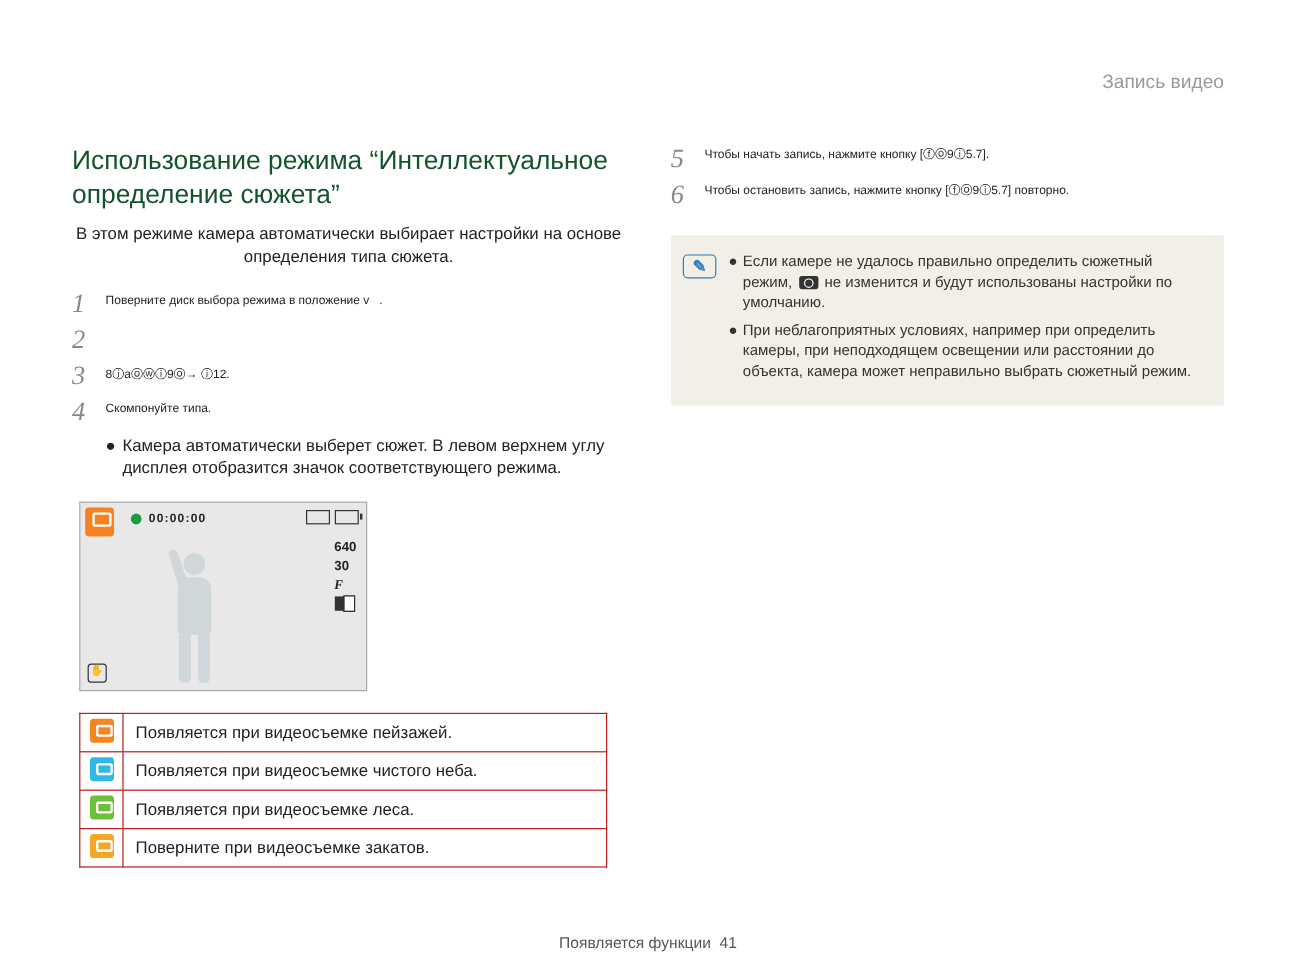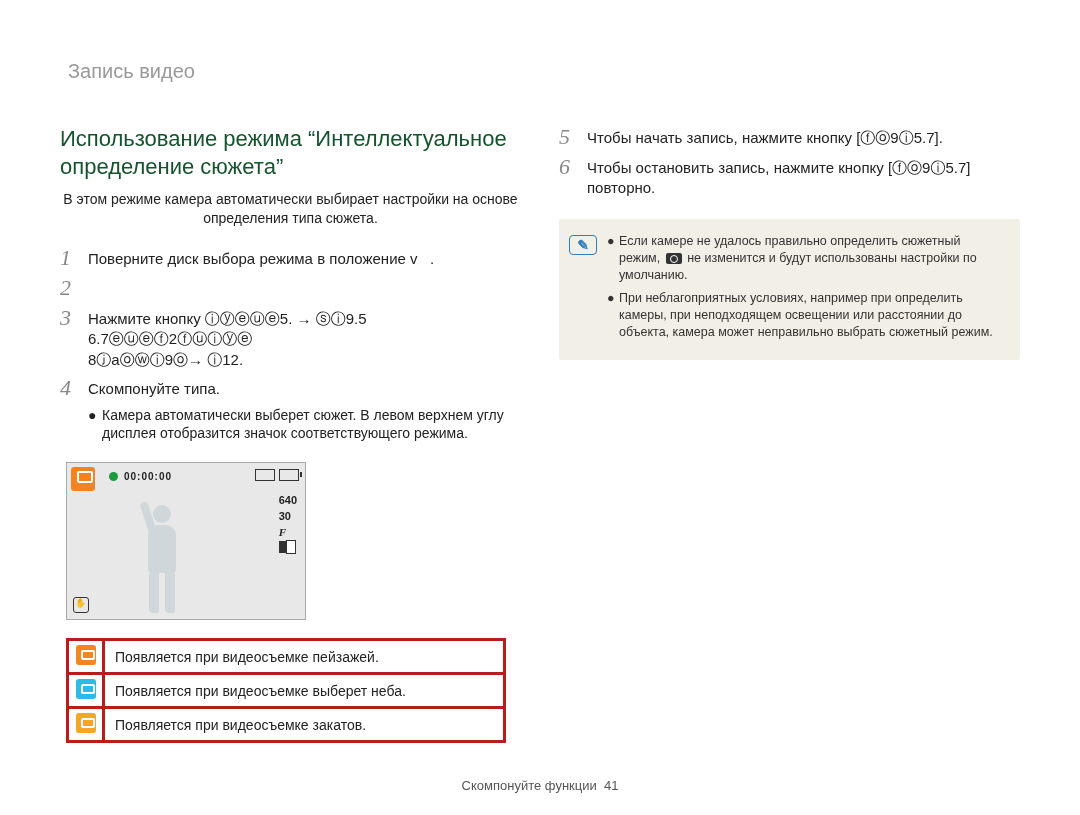--- a/index.html
+++ b/index.html
@@ -6,24 +6,25 @@
   body {
     width: 1080px;
     height: 815px;
     background: #fff;
     font-family: Arial, Helvetica, sans-serif;
     color: #222;
     position: relative;
     padding: 60px 60px 0 60px;
   }
   .breadcrumb {
-    font-size: 20px;
+    font-size: 16px;
     color: #999;
     margin-bottom: 42px;
     padding-left: 8px;
+    text-align: right;
   }
   .cols {
     display: flex;
     gap: 38px;
   }
   .col-left { width: 470px; }
   .col-right { width: 470px; }
 
   .heading {
     color: #14532d;
@@ -46,21 +47,21 @@
   .step-num {
     font-size: 22px;
     font-style: italic;
     color: #888;
     font-family: Georgia, 'Times New Roman', serif;
     width: 28px;
     flex: 0 0 28px;
     line-height: 1.1;
   }
   .step-body {
-    font-size: 15px;
+    font-size: 10px;
     line-height: 1.3;
     padding-top: 3px;
   }
   .step-body .cont { display: block; margin-top: 2px; }
   .sub-bullets {
     margin-left: 28px;
     font-size: 14px;
     line-height: 1.3;
     margin-top: 4px;
     margin-bottom: 8px;
@@ -205,21 +206,21 @@
     color: #333;
   }
 
   
   .legend {
     margin-left: 6px;
     width: 440px;
     border-collapse: collapse;
   }
   .legend td {
-    border: 3px solid #b91c1c;
+    border: 1px solid #b91c1c;
     padding: 5px 10px;
     font-size: 14px;
     vertical-align: middle;
   }
   .legend td.ic {
     width: 36px;
     text-align: center;
     padding: 4px;
   }
   .legend .sq {
@@ -310,21 +311,20 @@
     <div class="step">
       <div class="step-num">1</div>
       <div class="step-body">Поверните диск выбора режима в положение v&nbsp;&nbsp;&nbsp;.</div>
     </div>
     <div class="step">
       <div class="step-num">2</div>
     </div>
     <div class="step">
       <div class="step-num">3</div>
       <div class="step-body">
-        <span>Нажмите кнопку  ⓘⓨⓔⓤⓔ5. → ⓢⓘ9.5 6.7ⓔⓤⓔⓕ2ⓕⓤⓘⓨⓔ</span>
         <span class="cont">8ⓙaⓞⓦⓘ9ⓞ→ ⓘ12.</span>
       </div>
     </div>
     <div class="step">
       <div class="step-num">4</div>
       <div class="step-body">Скомпонуйте типа.</div>
     </div>
     <div class="sub-bullets">
       <div class="b">
           <span class="dot">●</span>
@@ -362,25 +362,29 @@
     </div>
 
     <table class="legend">
       <tbody>
           <tr>
         <td class="ic"><span class="sq orange"></span></td>
         <td>Появляется при видеосъемке пейзажей.</td>
       </tr>
       <tr>
         <td class="ic"><span class="sq cyan"></span></td>
-        <td>Появляется при видеосъемке выберет неба.</td>
+        <td>Появляется при видеосъемке чистого неба.</td>
+      </tr>
+      <tr>
+        <td class="ic"><span class="sq green"></span></td>
+        <td>Появляется при видеосъемке леса.</td>
       </tr>
       <tr>
         <td class="ic"><span class="sq amber"></span></td>
-        <td>Появляется при видеосъемке закатов.</td>
+        <td>Поверните при видеосъемке закатов.</td>
       </tr>
     </tbody>
       </table>
   </div>
 
   <div class="col-right">
     <div class="step">
       <div class="step-num">5</div>
       <div class="step-body">Чтобы начать запись, нажмите кнопку [ⓕⓞ9ⓘ5.7].</div>
     </div>
@@ -401,14 +405,14 @@
         <div class="b">
           <span class="dot">●</span>
           <span>При неблагоприятных условиях, например при определить камеры, при неподходящем освещении или расстоянии до объекта, камера может неправильно выбрать сюжетный режим.</span>
         </div>
       </div>
     </div>
   </div>
 </div>
 
 <div class="footer">
-  <span>Скомпонуйте функции</span>&nbsp;&nbsp;<span>41</span>
+  <span>Появляется функции</span>&nbsp;&nbsp;<span>41</span>
 </div>
 
 </body></html>

